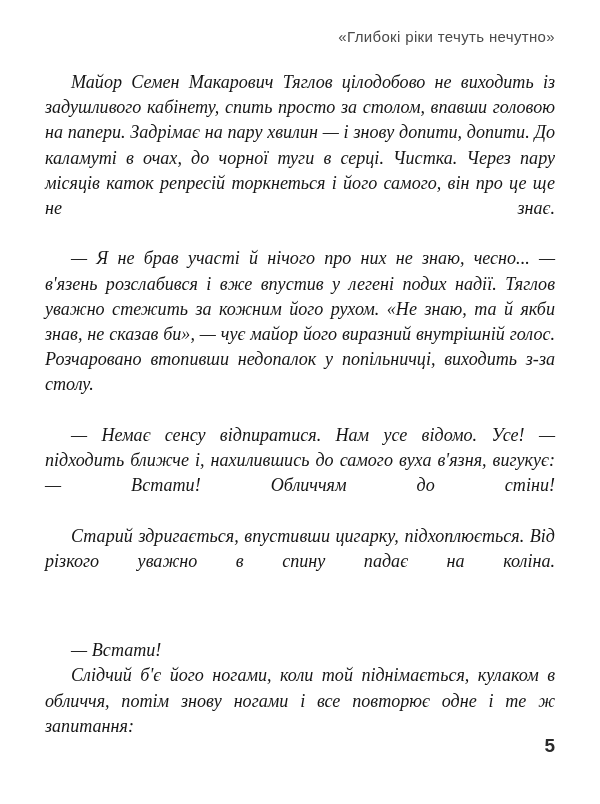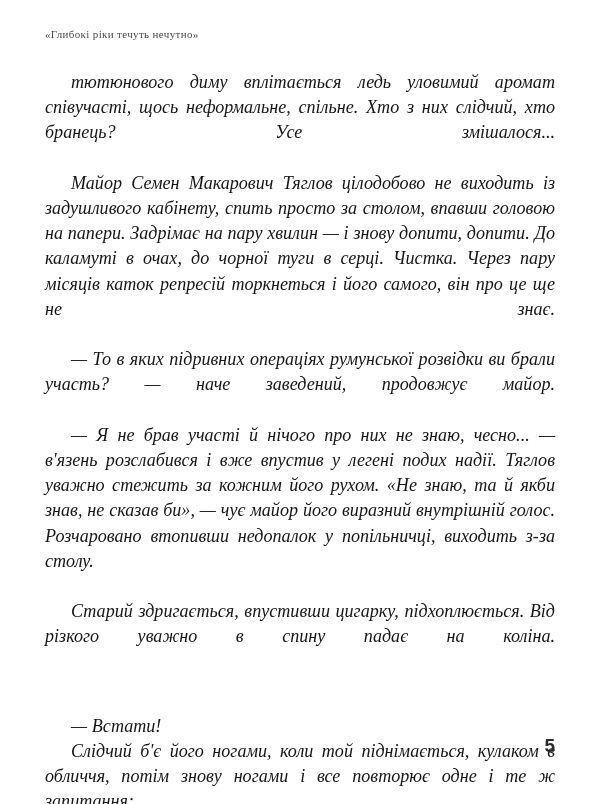--- a/index.html
+++ b/index.html
@@ -22,22 +22,23 @@
     height: 804px;
     box-sizing: border-box;
   }
 
   
   .running-head {
     position: absolute;
     top: 28px;
     left: 45px;
     right: 45px;
-    font-family: Liberation Serif, serif;
-    font-size: 11px;
+    text-align: right;
+    font-family: Liberation Sans, sans-serif;
+    font-size: 15px;
     font-weight: 400;
     letter-spacing: 0.35px;
     color: #4a4a4a;
     white-space: nowrap;
   }
 
   
   .text-block {
     position: absolute;
     top: 70px;
@@ -86,24 +87,23 @@
   }
 </style>
 </head>
 <body>
 
 <div class="page">
 
   <div class="running-head">«Глибокі ріки течуть нечутно»</div>
 
   <div class="text-block">
-    <p class="para">тютюнового диму вплітається ледь уловимий аромат співучасті, щось неформальне, спільне. Хто з них слідчий, хто бранець? Усе змішалося...</p>
     <p class="para">Майор Семен Макарович Тяглов цілодобово не виходить із задушливого кабінету, спить просто за столом, впавши головою на папери. Задрімає на пару хвилин — і знову допити, допити. До каламуті в очах, до чорної туги в серці. Чистка. Через пару місяців каток репресій торкнеться і його самого, він про це ще не знає.</p>
-    <p class="para">— То в яких підривних операціях румунської розвідки ви брали участь? — наче заведений, продовжує майор.</p>
     <p class="para">— Я не брав участі й нічого про них не знаю, чесно... — в'язень розслабився і вже впустив у легені подих надії. Тяглов уважно стежить за кожним його рухом. «Не знаю, та й якби знав, не сказав би», — чує майор його виразний внутрішній голос. Розчаровано втопивши недопалок у попільничці, виходить з-за столу.</p>
+    <p class="para">— Немає сенсу відпиратися. Нам усе відомо. Усе! — підходить ближче і, нахилившись до самого вуха в'язня, вигукує: — Встати! Обличчям до стіни!</p>
     <p class="para">Старий здригається, впустивши цигарку, підхоплюється. Від різкого уважно в спину падає на коліна.</p>
     <p class="para short">— Встати!</p>
     <p class="para">Слідчий б'є його ногами, коли той піднімається, кулаком в обличчя, потім знову ногами і все повторює одне і те ж запитання:</p>
   </div>
 
   <div class="folio">5</div>
 
 </div>
 
 </body></html>

